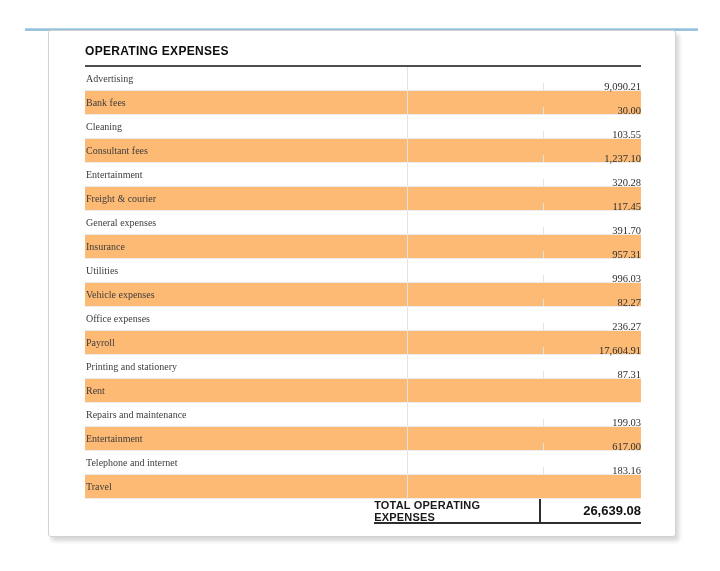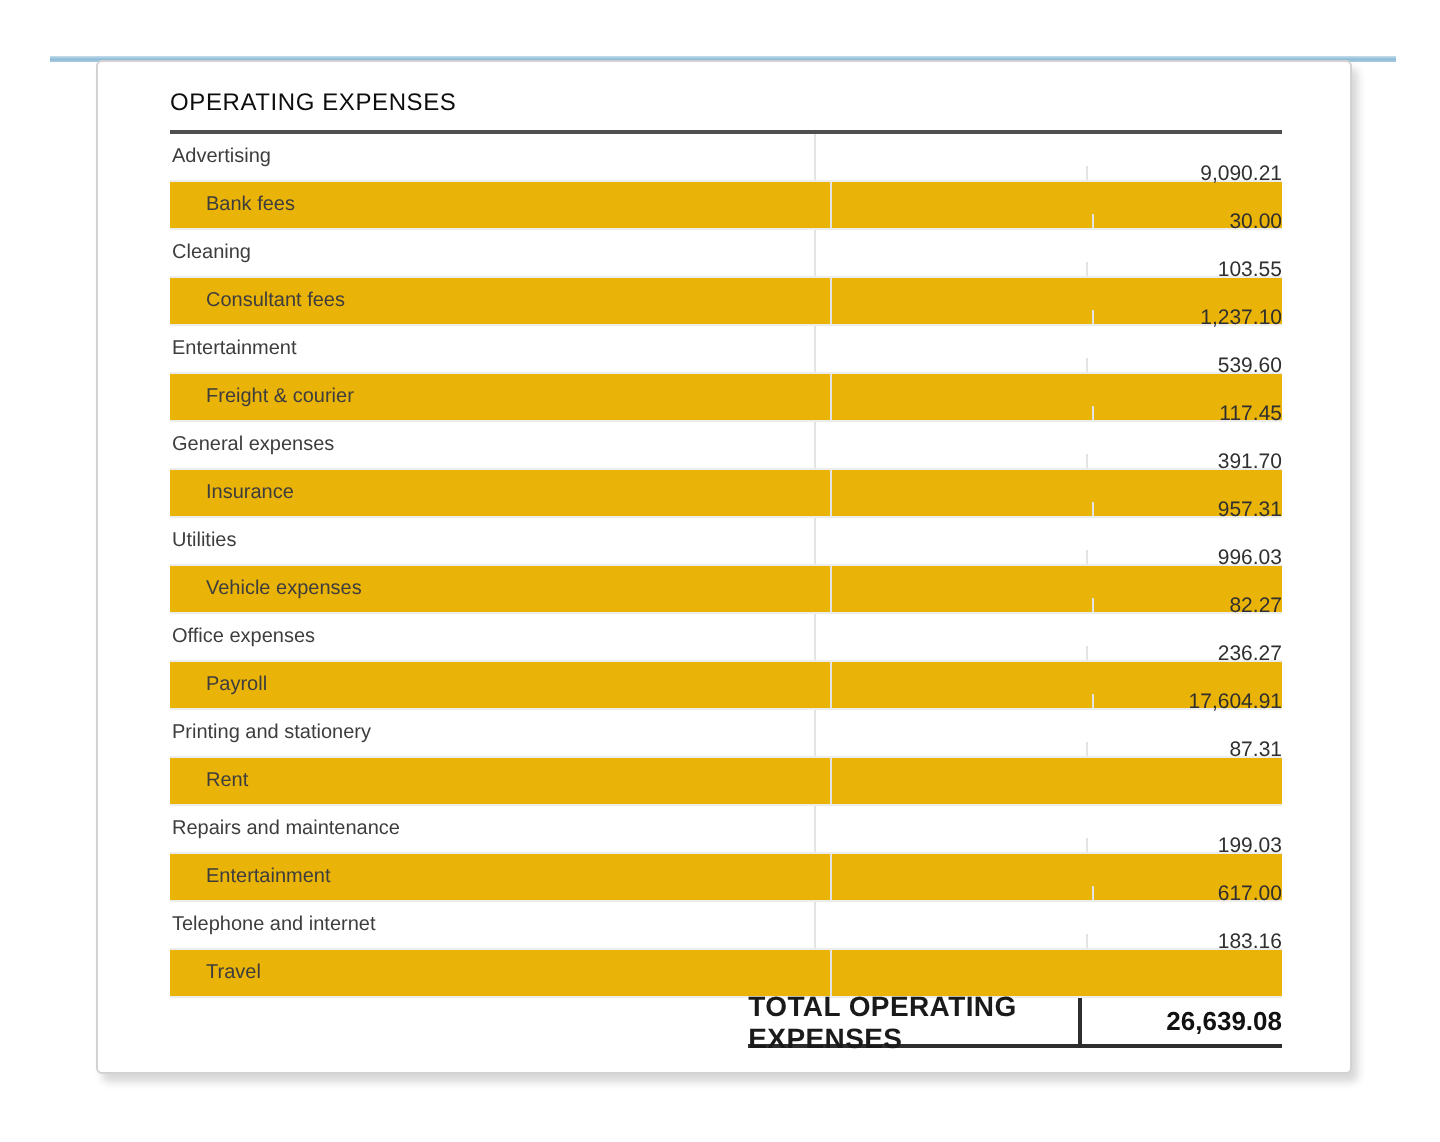--- a/index.html
+++ b/index.html
@@ -19,34 +19,34 @@
     position:absolute; top:30px; left:48px;
     width:628px; height:507px;
     box-sizing:border-box;
     background:#ffffff;
     border:1px solid #d2d2d2;
     border-radius:3px;
     box-shadow:3px 4px 4px rgba(0,0,0,0.16);
     padding:13px 34px 0 36px;
   }
   .section-title {
-    font-size:12px; font-weight:normal; color:#0d0d0d;
+    font-size:12px; font-weight:bold; color:#0d0d0d;
     letter-spacing:0.3px;
   }
   .title-rule {
     height:0; border-bottom:2px solid #4f4f4f; margin-top:7px;
   }
   .expense-table { width:100%; }
   .row {
     display:flex; align-items:stretch;
     height:24px; box-sizing:border-box;
     border-bottom:1px solid #ededed;
-    font-size:10px; color:#3d3d3d;
+    font-size:10px; color:#3d3d3d;font-family:Liberation Serif, serif;
   }
-  .row.stripe { background:#eab308;padding-left:17px; }
+  .row.stripe { background:#fdba74; }
   .cell-name {
     width:58%; display:flex; align-items:center; padding-left:1px;
     box-sizing:border-box;
   }
   .cell-mid {
     width:24.4%; border-left:1px solid #e3e3e3; box-sizing:border-box;
   }
   .cell-amount {
     flex:1; border-left:1px solid #e3e3e3; box-sizing:border-box;
     display:flex; align-items:center; justify-content:flex-end;
@@ -54,21 +54,21 @@
   }
   .total-row {
     display:flex; justify-content:flex-end; height:25px;
   }
   .total-right {
     width:48%; display:flex; align-items:stretch;
     border-bottom:2px solid #2e2e2e; box-sizing:border-box;
   }
   .total-label {
     flex:1; display:flex; align-items:center; justify-content:flex-end;
-    font-weight:bold; font-size:14px; color:#1a1a1a;
+    font-weight:bold; font-size:11px; color:#1a1a1a;
     padding-right:9px; letter-spacing:0.2px;
   }
   .total-div { width:2px; background:#2e2e2e; }
   .total-amount {
     width:100px; display:flex; align-items:center; justify-content:flex-end;
     font-weight:bold; font-size:13px; color:#111111;
   }
 </style>
 </head>
 <body>
@@ -96,21 +96,21 @@
         <div class="cell-amount">103.55</div>
       </div>
       <div class="row stripe">
         <div class="cell-name">Consultant fees</div>
         <div class="cell-mid"></div>
         <div class="cell-amount">1,237.10</div>
       </div>
       <div class="row">
         <div class="cell-name">Entertainment</div>
         <div class="cell-mid"></div>
-        <div class="cell-amount">539.60</div>
+        <div class="cell-amount">320.28</div>
       </div>
       <div class="row stripe">
         <div class="cell-name">Freight &amp; courier</div>
         <div class="cell-mid"></div>
         <div class="cell-amount">117.45</div>
       </div>
       <div class="row">
         <div class="cell-name">General expenses</div>
         <div class="cell-mid"></div>
         <div class="cell-amount">391.70</div>

